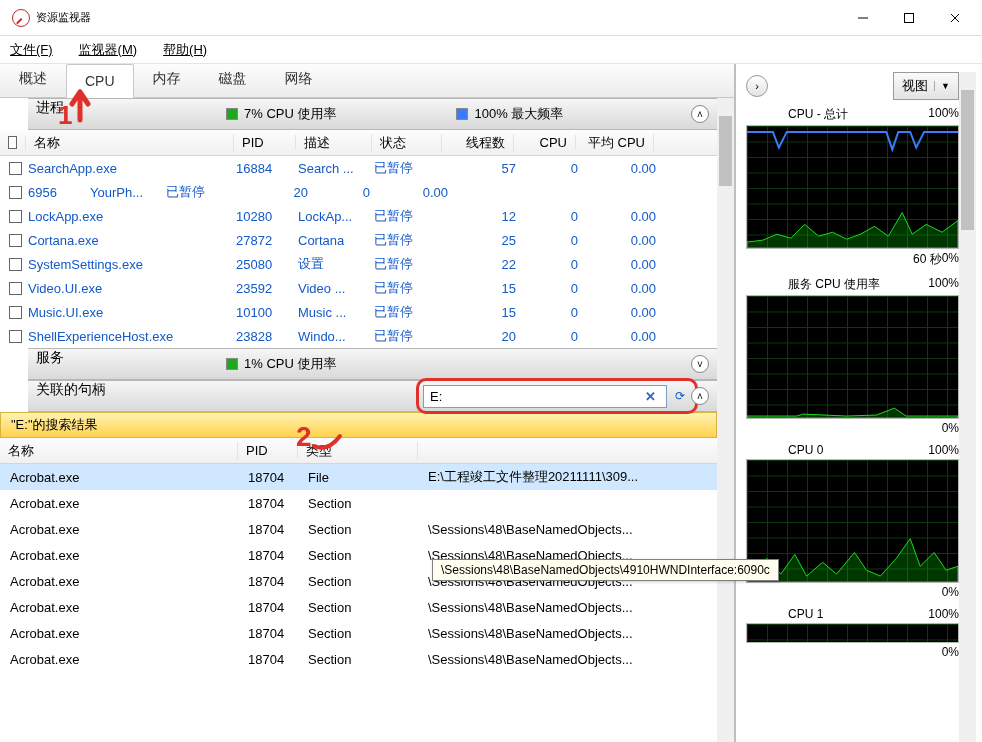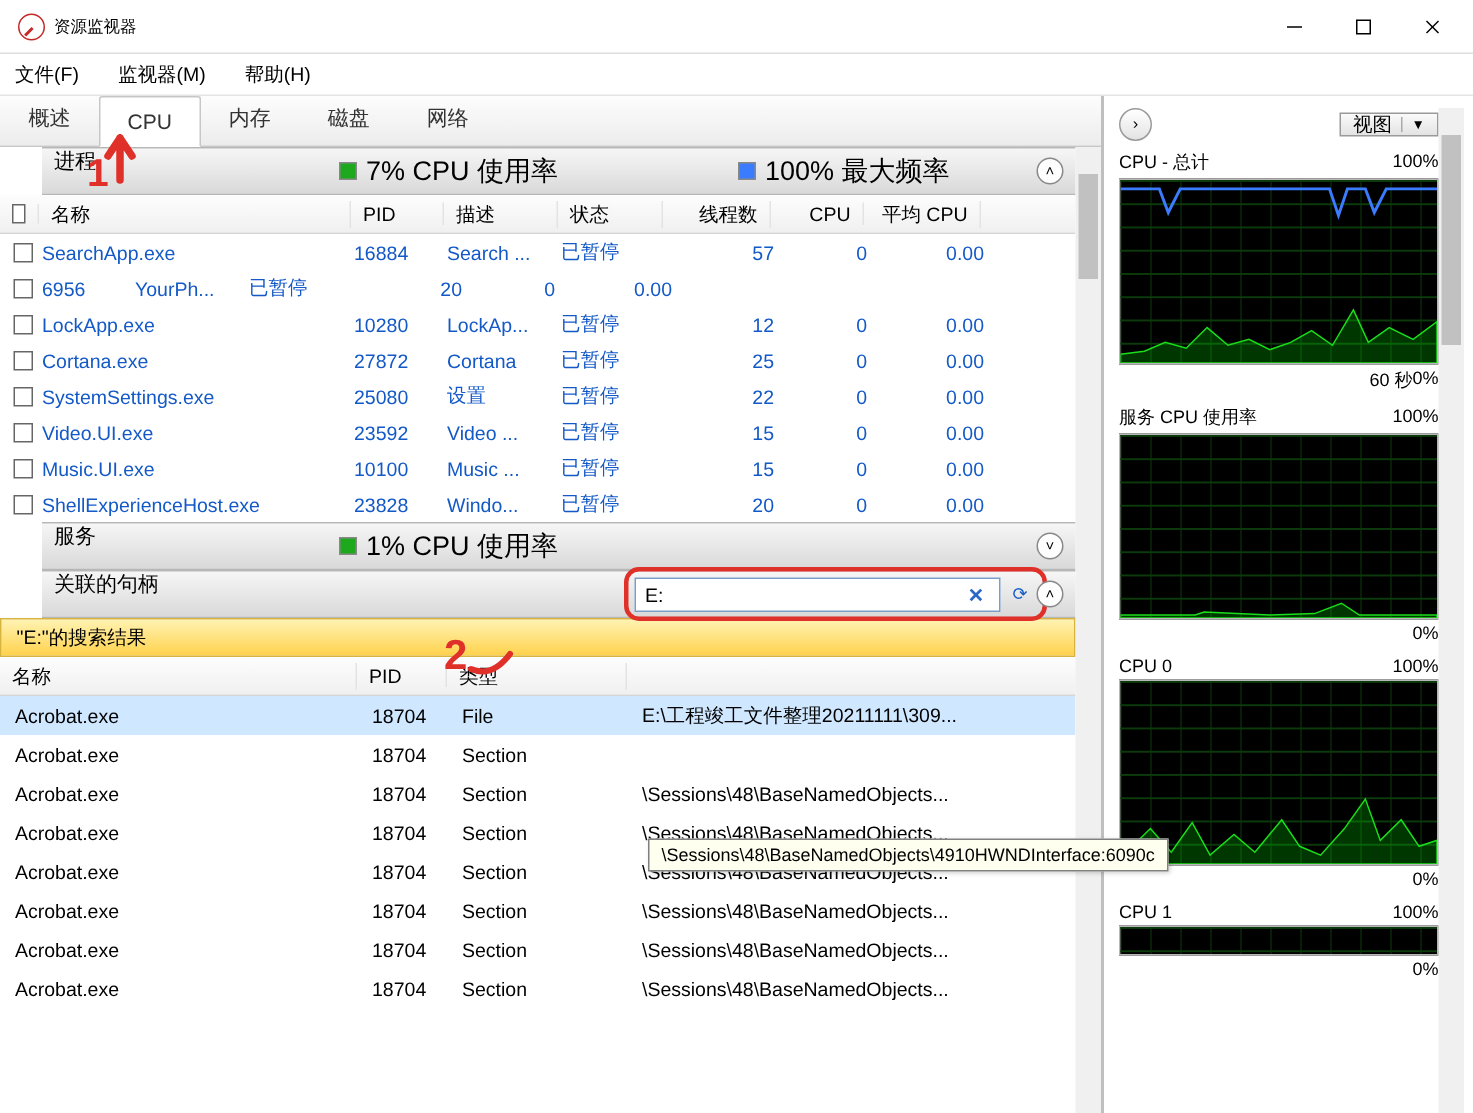--- a/index.html
+++ b/index.html
@@ -7,33 +7,33 @@
 
 .titlebar { height: 36px; display: flex; align-items: center; padding: 0 4px; border-bottom: 1px solid #ddd; }
 .titlebar .icon { width: 18px; height: 18px; margin-left: 8px; margin-right: 6px; border: 1.5px solid #c62828; border-radius: 50%; position: relative; }
 .titlebar .icon::after { content: ""; position: absolute; width: 1.5px; height: 7px; background: #c62828; left: 50%; top: 50%; transform-origin: top left; transform: rotate(45deg); }
 .titlebar .title { flex: 1; font-size: 11px; }
 .winbtns { display: flex; }
 .winbtn { width: 46px; height: 32px; display: flex; align-items: center; justify-content: center; font-family: Arial; }
 .winbtn svg { stroke: #000; stroke-width: 1; }
 
 .menubar { height: 28px; display: flex; align-items: center; padding: 0 4px; gap: 14px; border-bottom: 1px solid #e5e5e5; }
-.menubar span { padding: 2px 6px; }
+.menubar span { padding: 2px 6px; text-decoration: underline; }
 
 .content { display: flex; height: calc(742px - 64px); }
 .leftpane { flex: 1; display: flex; flex-direction: column; border-right: 2px solid #bfbfbf; position: relative; }
 .rightpane { width: 246px; display: flex; flex-direction: column; padding: 8px 6px 0 10px; position: relative; }
 
 .tabs { height: 34px; display: flex; align-items: end; border-bottom: 1px solid #c7c7c7; background: linear-gradient(#fdfdfd,#ececec); }
 .tab { padding: 8px 18px; font-size: 14px; color: #333; border: 1px solid transparent; }
 .tab.active { background: #fff; border: 1px solid #c7c7c7; border-bottom: 1px solid #fff; border-radius: 2px 2px 0 0; margin-bottom: -1px; }
 
 .section-hdr { height: 32px; display: flex; background: linear-gradient(#f6f6f6,#d9d9d9); border: 1px solid #b7b7b7; border-left: none; border-right: none; padding: 0 8px; font-size: 14px; position: relative; margin-left: 28px; }
 .section-hdr .title { font-weight: 400; min-width: 150px; }
-.section-hdr .stat { display: flex; align-items: center; gap: 6px; margin-left: 40px; font-size: 18px; }
+.section-hdr .stat { display: flex; align-items: center; gap: 6px; margin-left: 40px; font-size: 13px; }
 .sq { width: 12px; height: 12px; border: 1px solid #888; }
 .sq.green { background: #1ea81e; }
 .sq.blue { background: #3b7cff; }
 .togglebtn { position: absolute; right: 8px; top: 50%; transform: translateY(-50%); width: 18px; height: 18px; border: 1px solid #888; border-radius: 50%; background: #fefefe; display: flex; align-items: center; justify-content: center; font-size: 10px; }
 
 .proc-body { height: 218px; overflow: hidden; }
 .colhdr { display: flex; height: 26px; align-items: center; background: linear-gradient(#fdfdfd,#f0f0f0); border-bottom: 1px solid #d5d5d5; font-size: 13px; }
 .colhdr div { padding: 0 8px; border-right: 1px solid #e3e3e3; }
 .row { display: flex; height: 24px; align-items: center; font-size: 13px; color: #1359c7; padding-left: 2px; }
 .row .cb, .colhdr .cb { width: 26px; display: flex; align-items: center; justify-content: center; }
@@ -61,29 +61,29 @@
 .hc-type { width: 120px; }
 .hc-hname { flex: 1; }
 
 .hrow { display: flex; height: 26px; align-items: center; font-size: 13px; padding-left: 2px; }
 .hrow.sel { background: #cfe7ff; }
 .hrow div { padding: 0 8px; white-space: nowrap; overflow: hidden; text-overflow: ellipsis; }
 
 .rp-top { display: flex; align-items: center; margin-bottom: 6px; }
 .rp-back { width: 22px; height: 22px; border: 1px solid #9a9a9a; border-radius: 50%; background: linear-gradient(#fff,#e3e3e3); display: flex; align-items: center; justify-content: center; font-size: 11px; }
 .rp-spacer { flex: 1; }
-.viewbtn { height: 16px; border: 1px solid #9a9a9a; background: linear-gradient(#fafafa,#e3e3e3); display: flex; align-items: center; padding: 0 8px; gap: 6px; font-size: 13px; justify-content: flex-end; }
+.viewbtn { height: 28px; border: 1px solid #9a9a9a; background: linear-gradient(#fafafa,#e3e3e3); display: flex; align-items: center; padding: 0 8px; gap: 6px; font-size: 13px; justify-content: flex-end; }
 .viewbtn .dd { border-left: 1px solid #aaa; padding-left: 6px; font-size: 9px; }
 
 .chart { border: 1px solid #b7b7b7; background: #000; height: 124px; position: relative; margin-bottom: 2px; }
 .chart .grid { position: absolute; inset: 0; background-image:
   linear-gradient(#0b3a0b 1px, transparent 1px),
   linear-gradient(90deg, #0b3a0b 1px, transparent 1px);
   background-size: 20px 15.5px; }
-.chart-hdr { display: flex; justify-content: space-between; font-size: 12px; margin-bottom: 2px; }
+.chart-hdr { display: flex; justify-content: space-between; font-size: 12px; margin-bottom: 2px; margin-left: 42px; }
 .chart-ftr { display: flex; justify-content: flex-end; font-size: 12px; margin-bottom: 8px; }
 .chart svg { position: absolute; inset: 0; width: 100%; height: 100%; }
 
 .tooltip { position: absolute; left: 432px; top: 559px; background: #fffff0; border: 1px solid #808080; padding: 3px 8px; font-size: 12px; box-shadow: 1px 1px 3px rgba(0,0,0,.2); z-index: 50; }
 
 .annot-1 { position: absolute; left: 56px; top: 84px; width: 36px; height: 42px; pointer-events: none; z-index: 40; }
 .annot-2 { position: absolute; left: 294px; top: 414px; width: 50px; height: 42px; pointer-events: none; z-index: 40; }
 
 .scroll-left { position: absolute; top: 0; right: 0; bottom: 0; width: 17px; background: #f0f0f0; }
 .scroll-left .thumb { position: absolute; left: 2px; right: 2px; top: 18px; height: 70px; background: #c1c1c1; }

